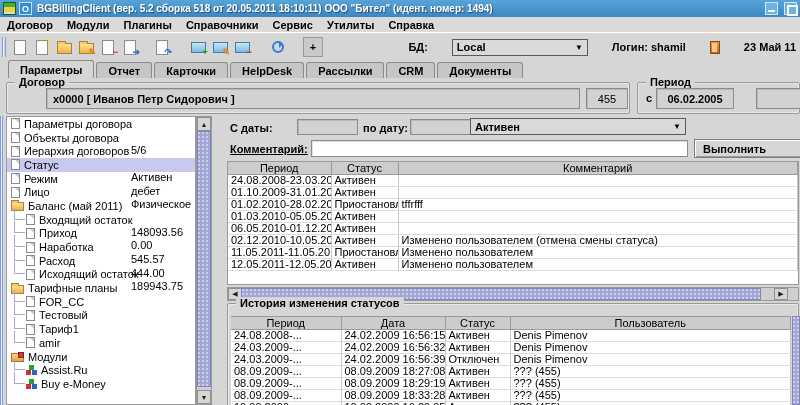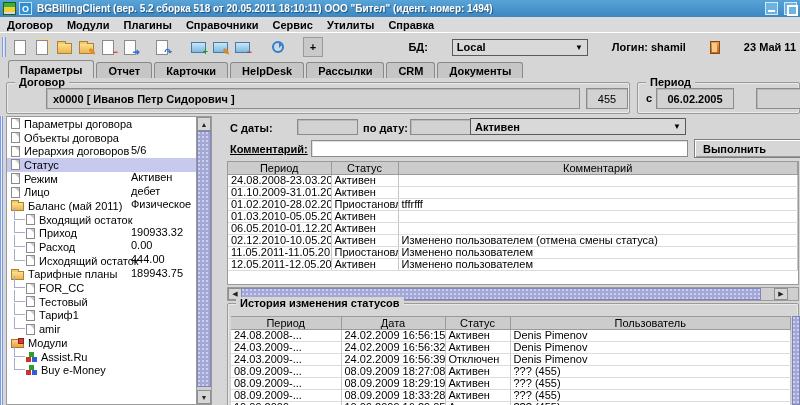--- a/index.html
+++ b/index.html
@@ -59,21 +59,21 @@
     display:flex; align-items:center; padding:0 6px; }
   .f-contract { position:absolute; left:39px; top:5px; width:534px; font-weight:bold; }
   .f-455 { position:absolute; left:579px; top:5px; width:42px; justify-content:center; }
   .p-lbl-s { position:absolute; left:8px; top:9px; font-weight:bold; }
   .f-from { position:absolute; left:18px; top:5px; width:78px; font-weight:bold; justify-content:center; }
   .p-lbl-po { position:absolute; left:100px; top:9px; font-weight:bold;margin-left:24px; }
   .f-to { position:absolute; left:118px; top:5px; width:60px; }
   
   .vgrip { position:absolute; left:0; top:116px; width:5px; height:289px;
     background:repeating-linear-gradient(90deg,#7d9ce0 0 1px,#e7edfa 1px 2px,#7d9ce0 2px 3px,#d6d6d6 3px 5px); }
-  .tree { position:absolute; left:6px; top:116px; width:206px; height:289px; background:#fff; border:1px solid #9a9a9a; overflow:hidden; }
+  .tree { position:absolute; left:6px; top:116px; width:190px; height:289px; background:#fff; border:1px solid #9a9a9a; overflow:hidden; }
   .trow { height:13.7px; display:flex; align-items:center; padding-left:4px; position:relative; white-space:nowrap; }
   .trow.sel { background:#c8c9ee; }
   .conn { width:11px; height:12px; border-left:1px solid #a9aacb; border-bottom:1px solid #a9aacb; margin:-6px 1px 6px 3px; }
   .t-ico { margin-right:4px; flex:none; }
   .t-doc { width:9px; height:11px; background:#fff; border:1px solid #8a8a8a; position:relative; }
   .t-doc::before { content:""; position:absolute; right:0; top:0; border:2px solid #c9c9c9; border-left-color:transparent; border-bottom-color:transparent; }
   .t-folder { width:13px; height:9px; background:linear-gradient(#ffe08a,#e8b452); border:1px solid #ad8136; position:relative; margin-top:2px; }
   .t-folder::before { content:""; position:absolute; left:-1px; top:-3px; width:6px; height:2px; background:#f5c968; border:1px solid #ad8136; border-bottom:none; }
   .t-modules { width:13px; height:9px; background:linear-gradient(#ffd27a,#eda23e); border:1px solid #ad7136; position:relative; margin-top:2px; }
   .t-modules::after { content:""; position:absolute; right:-1px; top:-2px; width:4px; height:4px; background:#d43a3a; border:1px solid #8c1f1f; }
@@ -252,27 +252,33 @@
         <span class="t-val">Физическое</span>
       </div>
       <div class="trow">
         <span class="t-ico t-folder"></span>
         <span class="t-label">Баланс (май 2011)</span>
       </div>
       <div class="trow">
         <span class="conn"></span>
         <span class="t-ico t-doc"></span>
         <span class="t-label">Входящий остаток</span>
-        <span class="t-val">190933.32</span>
+        <span class="t-val">148093.56</span>
       </div>
       <div class="trow">
         <span class="conn"></span>
         <span class="t-ico t-doc"></span>
         <span class="t-label">Приход</span>
         <span class="t-val">0.00</span>
+      </div>
+      <div class="trow">
+        <span class="conn"></span>
+        <span class="t-ico t-doc"></span>
+        <span class="t-label">Наработка</span>
+        <span class="t-val">545.57</span>
       </div>
       <div class="trow">
         <span class="conn"></span>
         <span class="t-ico t-doc"></span>
         <span class="t-label">Расход</span>
         <span class="t-val">444.00</span>
       </div>
       <div class="trow">
         <span class="conn"></span>
         <span class="t-ico t-doc"></span>

